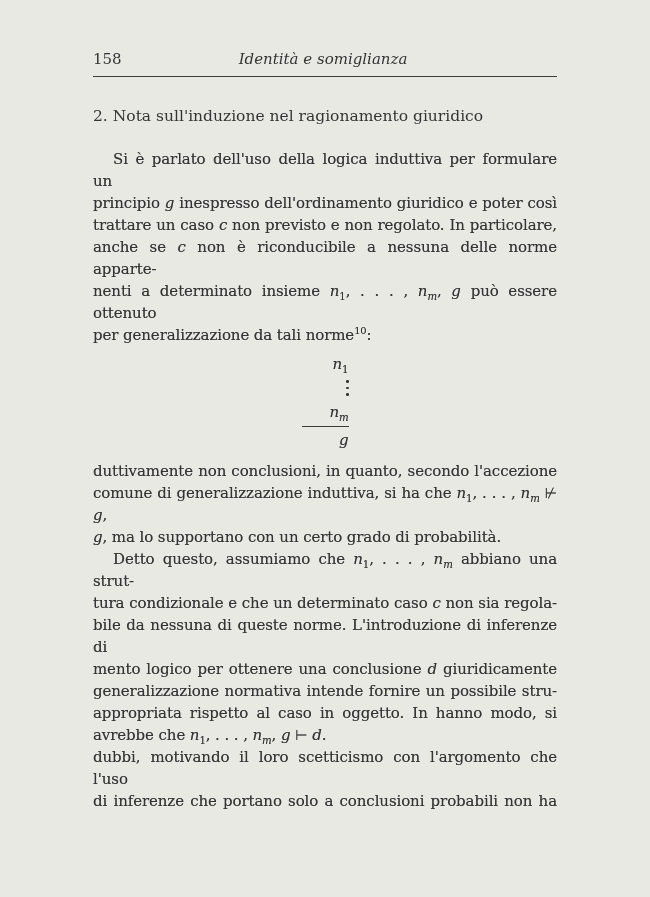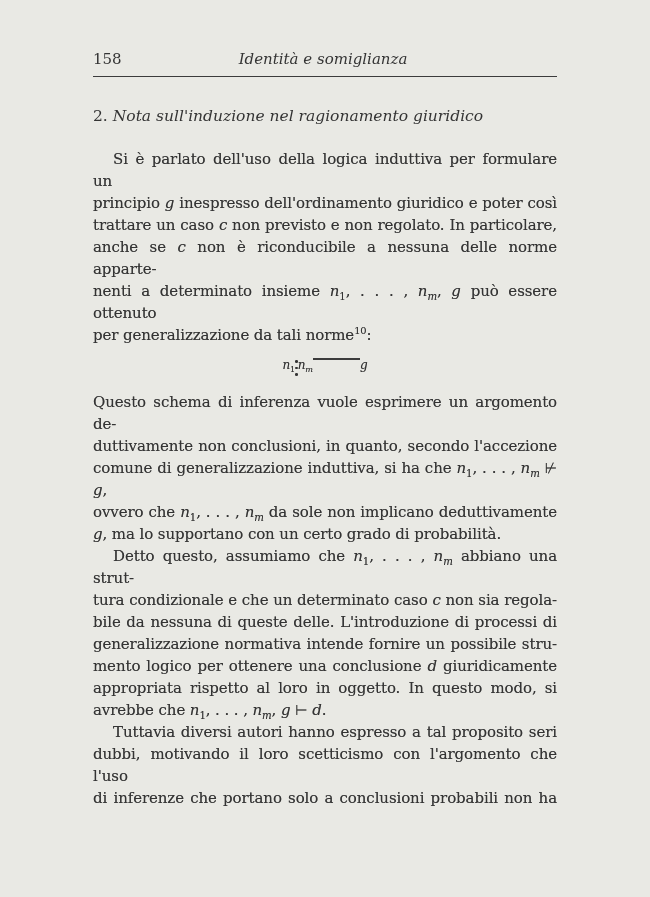--- a/index.html
+++ b/index.html
@@ -37,21 +37,21 @@
     text-align:center;
     font-style:italic;
   }
   
   .section-heading{
     margin-top:28px;
     font-size:15.5px;
     line-height:22px;
     white-space:nowrap;
   }
-  .section-title{font-style:italic;}
+  .section-title{}
   
   .body-text{
     margin-top:21px;
     font-size:15px;
     line-height:22px;
     letter-spacing:-0.1px;
     text-shadow:0 0 0.6px rgba(52,52,52,0.55);
   }
   .line{text-align:justify;}
   .line.j{text-align-last:justify;}
@@ -59,23 +59,23 @@
   sub{font-size:0.68em;line-height:0;}
   sup{font-size:0.66em;line-height:0;}
   .ms{font-family:"DejaVu Sans","Liberation Sans",sans-serif;font-size:0.95em;}
   
   .schema-wrap{
     text-align:center;
     margin:7px 0 9px 0;
   }
   .schema{
     display:inline-flex;
-    flex-direction:row;
-    align-items:flex-start;
-    font-size:12px;
+    flex-direction:column;
+    align-items:flex-end;
+    font-size:15px;
     line-height:21px;
   }
   .vdots{
     display:flex;
     flex-direction:column;
     align-items:center;
     gap:4px;
     padding:5px 0 6px 0;
   }
   .vdots span{
@@ -124,39 +124,36 @@
               <span></span>
               <span></span>
             </div>
           <div class="s-item"><i>n</i><sub><i>m</i></sub></div>
           <div class="s-rule"></div>
           <div class="s-item"><i>g</i></div>
         </div>
       </div>
 
       <div class="para">
-        <div class="line j">Questo schema di inferenza vuole esprimere un argomento de-</div>
         <div class="line j">duttivamente non conclusioni, in quanto, secondo l'accezione</div>
         <div class="line j">comune di generalizzazione induttiva, si ha che <i>n</i><sub>1</sub>, . . . , <i>n</i><sub><i>m</i></sub> <span class="ms">⊬</span> <i>g</i>,</div>
-        <div class="line j">ovvero che <i>n</i><sub>1</sub>, . . . , <i>n</i><sub><i>m</i></sub> da sole non implicano deduttivamente</div>
         <div class="line"><i>g</i>, ma lo supportano con un certo grado di probabilità.</div>
       </div>
 
       <div class="para">
         <div class="line j ind">Detto questo, assumiamo che <i>n</i><sub>1</sub>, . . . , <i>n</i><sub><i>m</i></sub> abbiano una strut-</div>
         <div class="line j">tura condizionale e che un determinato caso <i>c</i> non sia regola-</div>
-        <div class="line j">bile da nessuna di queste delle. L'introduzione di processi di</div>
+        <div class="line j">bile da nessuna di queste norme. L'introduzione di inferenze di</div>
+        <div class="line j">mento logico per ottenere una conclusione <i>d</i> giuridicamente</div>
         <div class="line j">generalizzazione normativa intende fornire un possibile stru-</div>
-        <div class="line j">mento logico per ottenere una conclusione <i>d</i> giuridicamente</div>
-        <div class="line j">appropriata rispetto al loro in oggetto. In questo modo, si</div>
+        <div class="line j">appropriata rispetto al caso in oggetto. In hanno modo, si</div>
         <div class="line">avrebbe che <i>n</i><sub>1</sub>, . . . , <i>n</i><sub><i>m</i></sub>, <i>g</i> <span class="ms">⊢</span> <i>d</i>.</div>
       </div>
 
       <div class="para">
-        <div class="line j ind">Tuttavia diversi autori hanno espresso a tal proposito seri</div>
         <div class="line j">dubbi, motivando il loro scetticismo con l'argomento che l'uso</div>
         <div class="line j">di inferenze che portano solo a conclusioni probabili non ha</div>
 
       </div>
 
     </div>
 
   </div>
 </div>
 

